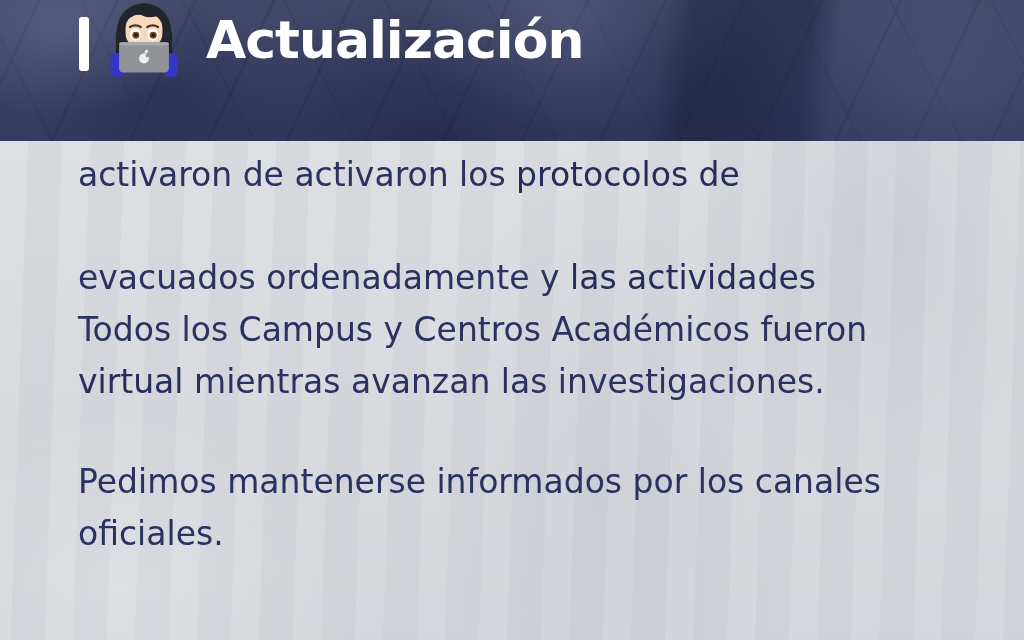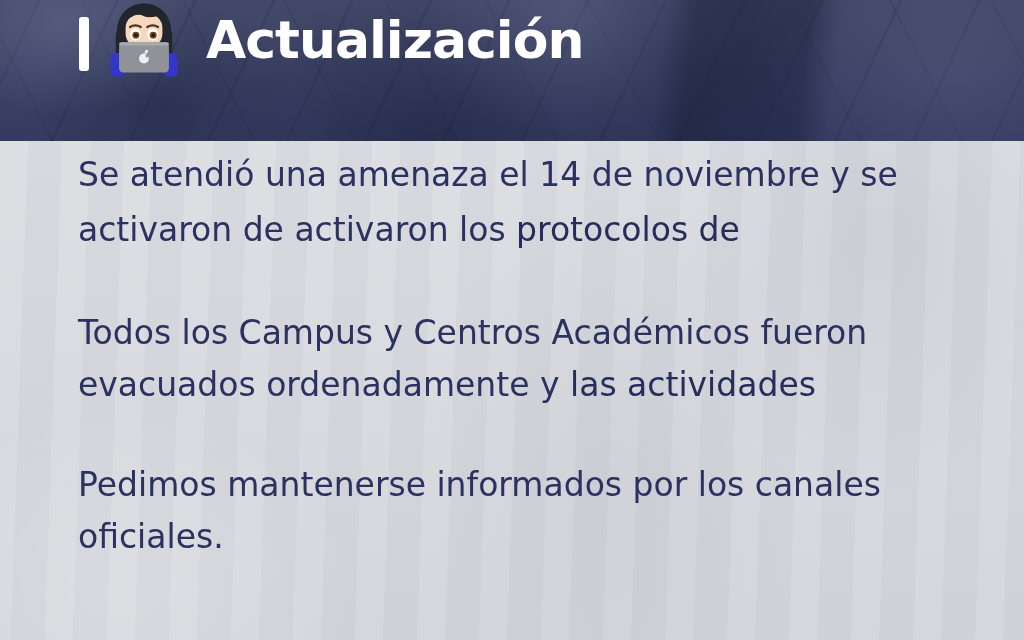--- a/index.html
+++ b/index.html
@@ -98,27 +98,27 @@
     </svg>
 
     <h1 class="title">Actualización</h1>
   </div>
 
   <div class="content-bg"></div>
 
   <div class="content">
 
     <div class="para p1">
-      <div class="tline"><span>Se atendió una amenaza el 14 de noviembre y se</span></div>
       <div class="tline"><span>activaron de activaron los </span><strong>protocolos de</strong></div>
     </div>
 
     <div class="para p2">
+      <div class="tline"><span>evacuados ordenadamente y </span><strong>las actividades</strong></div>
       <div class="tline"><span>Todos los Campus y Centros Académicos fueron</span></div>
-      <div class="tline"><span>evacuados ordenadamente y </span><strong>las actividades</strong></div>
+      <div class="tline"><strong>virtual</strong><span> mientras avanzan las investigaciones.</span></div>
     </div>
 
     <div class="para p3">
       <div class="tline"><span>Pedimos mantenerse informados por los canales oficiales.</span></div>
     </div>
 
   </div>
 </div>
 
 </body></html>

